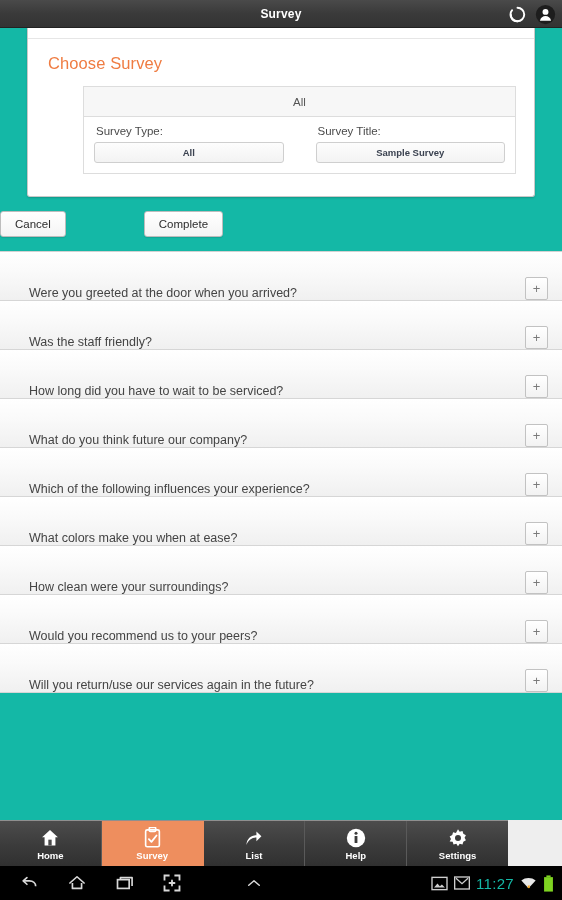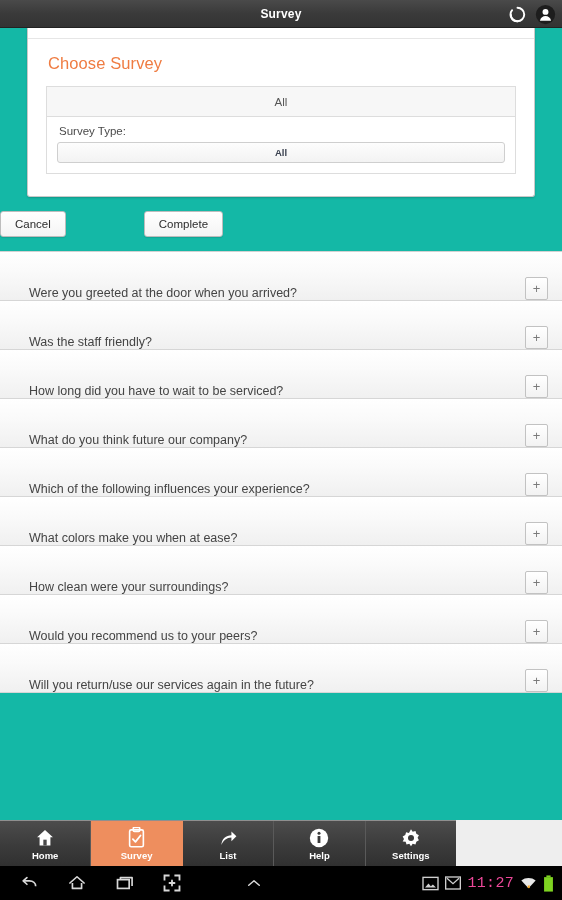--- a/index.html
+++ b/index.html
@@ -43,21 +43,21 @@
     border-radius: 0 0 3px 3px;
     box-shadow: 0 1px 2px rgba(0,0,0,.18);
     padding: 0 18px 22px 18px;
   }
   .card-topline { height: 11px; border-bottom: 1px solid #e6e6e6; margin: 0 -18px 0 -18px; }
   .card-title {
     color: #ef7c42; font-size: 16.5px; font-weight: normal;
     padding: 15px 0 13px 2px; letter-spacing: .1px;
   }
 
-  .filter-box { border: 1px solid #dddddd; background: #fafafa; }
+  .filter-box { border: 1px solid #dddddd; background: #fafafa; margin-left: 37px; }
   .filter-head {
     height: 30px; display: flex; align-items: center; justify-content: center;
     border-bottom: 1px solid #dddddd;
     font-size: 11.5px; color: #555; background: #f7f7f7;
   }
   .filter-body { display: flex; padding: 8px 10px 10px 10px; background: #ffffff; gap: 32px; justify-content: flex-end; }
   .filter-col { flex: 1; }
   .filter-label { font-size: 11.5px; color: #4a4a4a; padding: 0 0 5px 2px; }
   .dropdown {
     height: 21px; width: 100%;
@@ -92,21 +92,21 @@
   .qplus {
     width: 23px; height: 23px; flex: none;
     border: 1px solid #c2c2c2; border-radius: 2px;
     background: linear-gradient(to bottom, #ffffff 0%, #f2f2f2 100%);
     display: flex; align-items: center; justify-content: center;
     font-size: 13px; color: #7a7a7a; line-height: 1;
   }
 
   
   .tabbar {
-    position: absolute; left: 0; top: 820px; width: 456px; height: 46px;
+    position: absolute; left: 0; top: 820px; width: 508px; height: 46px;
     display: flex; background: #3a3a3a;
     border-top: 1px solid #8f8f8f;
   }
   .tab {
     flex: 1; display: flex; flex-direction: column;
     align-items: center; justify-content: center; gap: 2px;
     background: linear-gradient(to bottom, #4c4c4c 0%, #3b3b3b 55%, #303030 100%);
     border-right: 1px solid #5a5a5a;
     cursor: pointer;
   }
@@ -118,21 +118,21 @@
   
   .navbar {
     position: absolute; left: 0; top: 866px; width: 562px; height: 34px;
     background: #000000; display: flex; align-items: center;
   }
   .nav-left { display: flex; align-items: center; gap: 26px; padding-left: 18px; }
   .nav-right {
     position: absolute; right: 8px; top: 0; height: 34px;
     display: flex; align-items: center; gap: 6px;
   }
-  .clock { color: #ec4899; font-size: 15px; letter-spacing: .3px; font-family: Liberation Mono, monospace; }
+  .clock { color: #14b8a6; font-size: 15px; letter-spacing: .3px; }
   .nav-btn { cursor: pointer; display: flex; align-items: center; }
 </style>
 </head>
 <body>
 
 <div id="app">
 
   <div class="titlebar">
     <span class="titlebar-title">Survey</span>
     <div class="titlebar-actions">
@@ -159,20 +159,24 @@
         <div class="card-topline"></div>
         <div class="card-title">Choose Survey</div>
 
         <div class="filter-box">
           <div class="filter-head">All</div>
           <div class="filter-body">
             <div class="filter-col">
               <div class="filter-label">Survey Type:</div>
               <div class="dropdown">All</div>
             </div>
+            <div class="filter-col">
+              <div class="filter-label">Survey Title:</div>
+              <div class="dropdown">Sample Survey</div>
+            </div>
           </div>
         </div>
       </div>
     </div>
 
     <div class="actions">
       <div class="btn">Cancel</div>
       <div class="btn-gap"></div>
       <div class="btn">Complete</div>
     </div>

